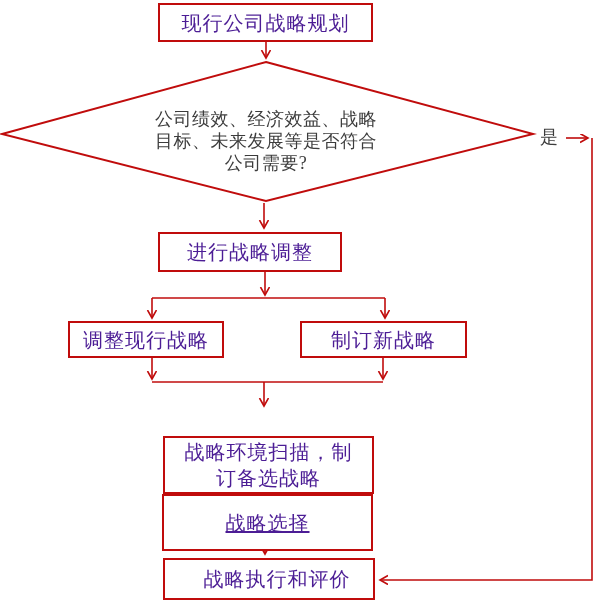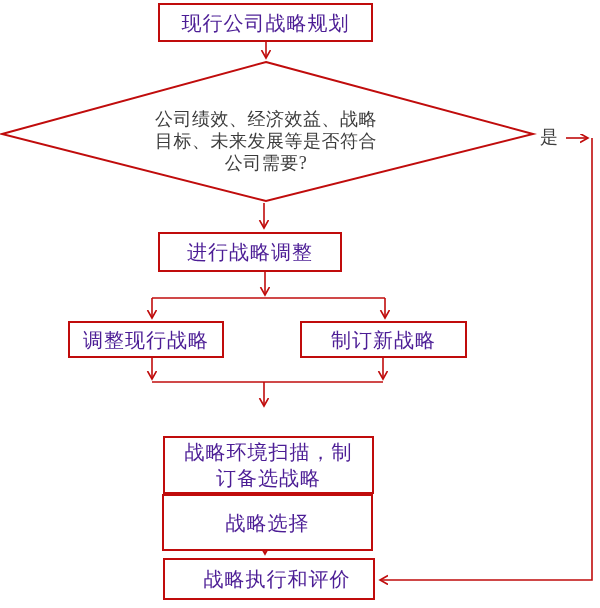--- a/index.html
+++ b/index.html
@@ -110,17 +110,17 @@
 
   <div class="node" style="left:158px; top:232px; width:184px; height:40px;">进行战略调整</div>
 
   <div class="node" style="left:68px; top:321px; width:156px; height:37px;">调整现行战略</div>
 
   <div class="node" style="left:300px; top:321px; width:167px; height:37px;">制订新战略</div>
 
   <div class="node" style="left:163px; top:410px; width:211px; height:58px;margin-top:26px;">战略环境扫描，制
 订备选战略</div>
 
-  <div class="node" style="left:162px; top:494px; width:211px; height:57px;">战略选择</div>
+  <div class="node" style="left:162px; top:494px; width:211px; height:57px;text-decoration:underline;">战略选择</div>
 
   <div class="node" style="left:163px; top:558px; width:212px; height:42px;padding-left:16px;">战略执行和评价</div>
 
 </div>
 
 </body></html>

